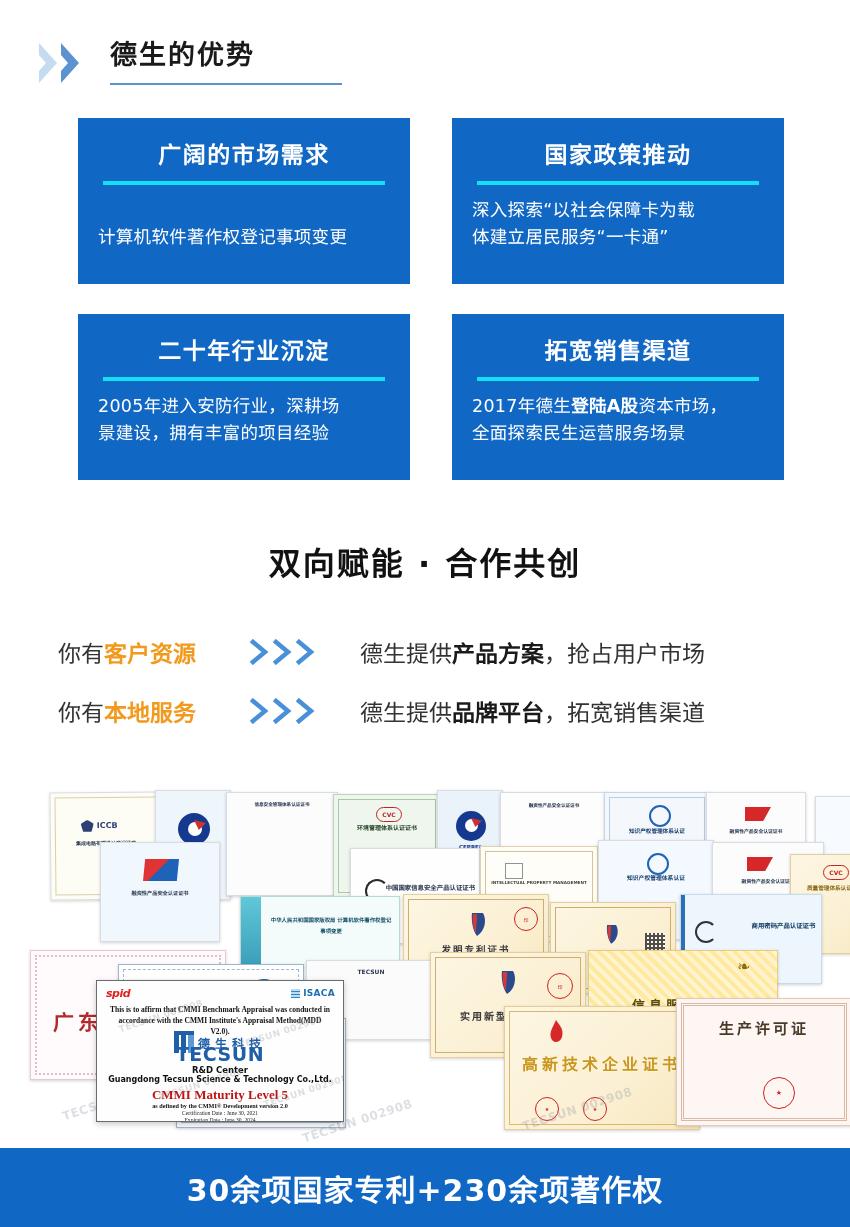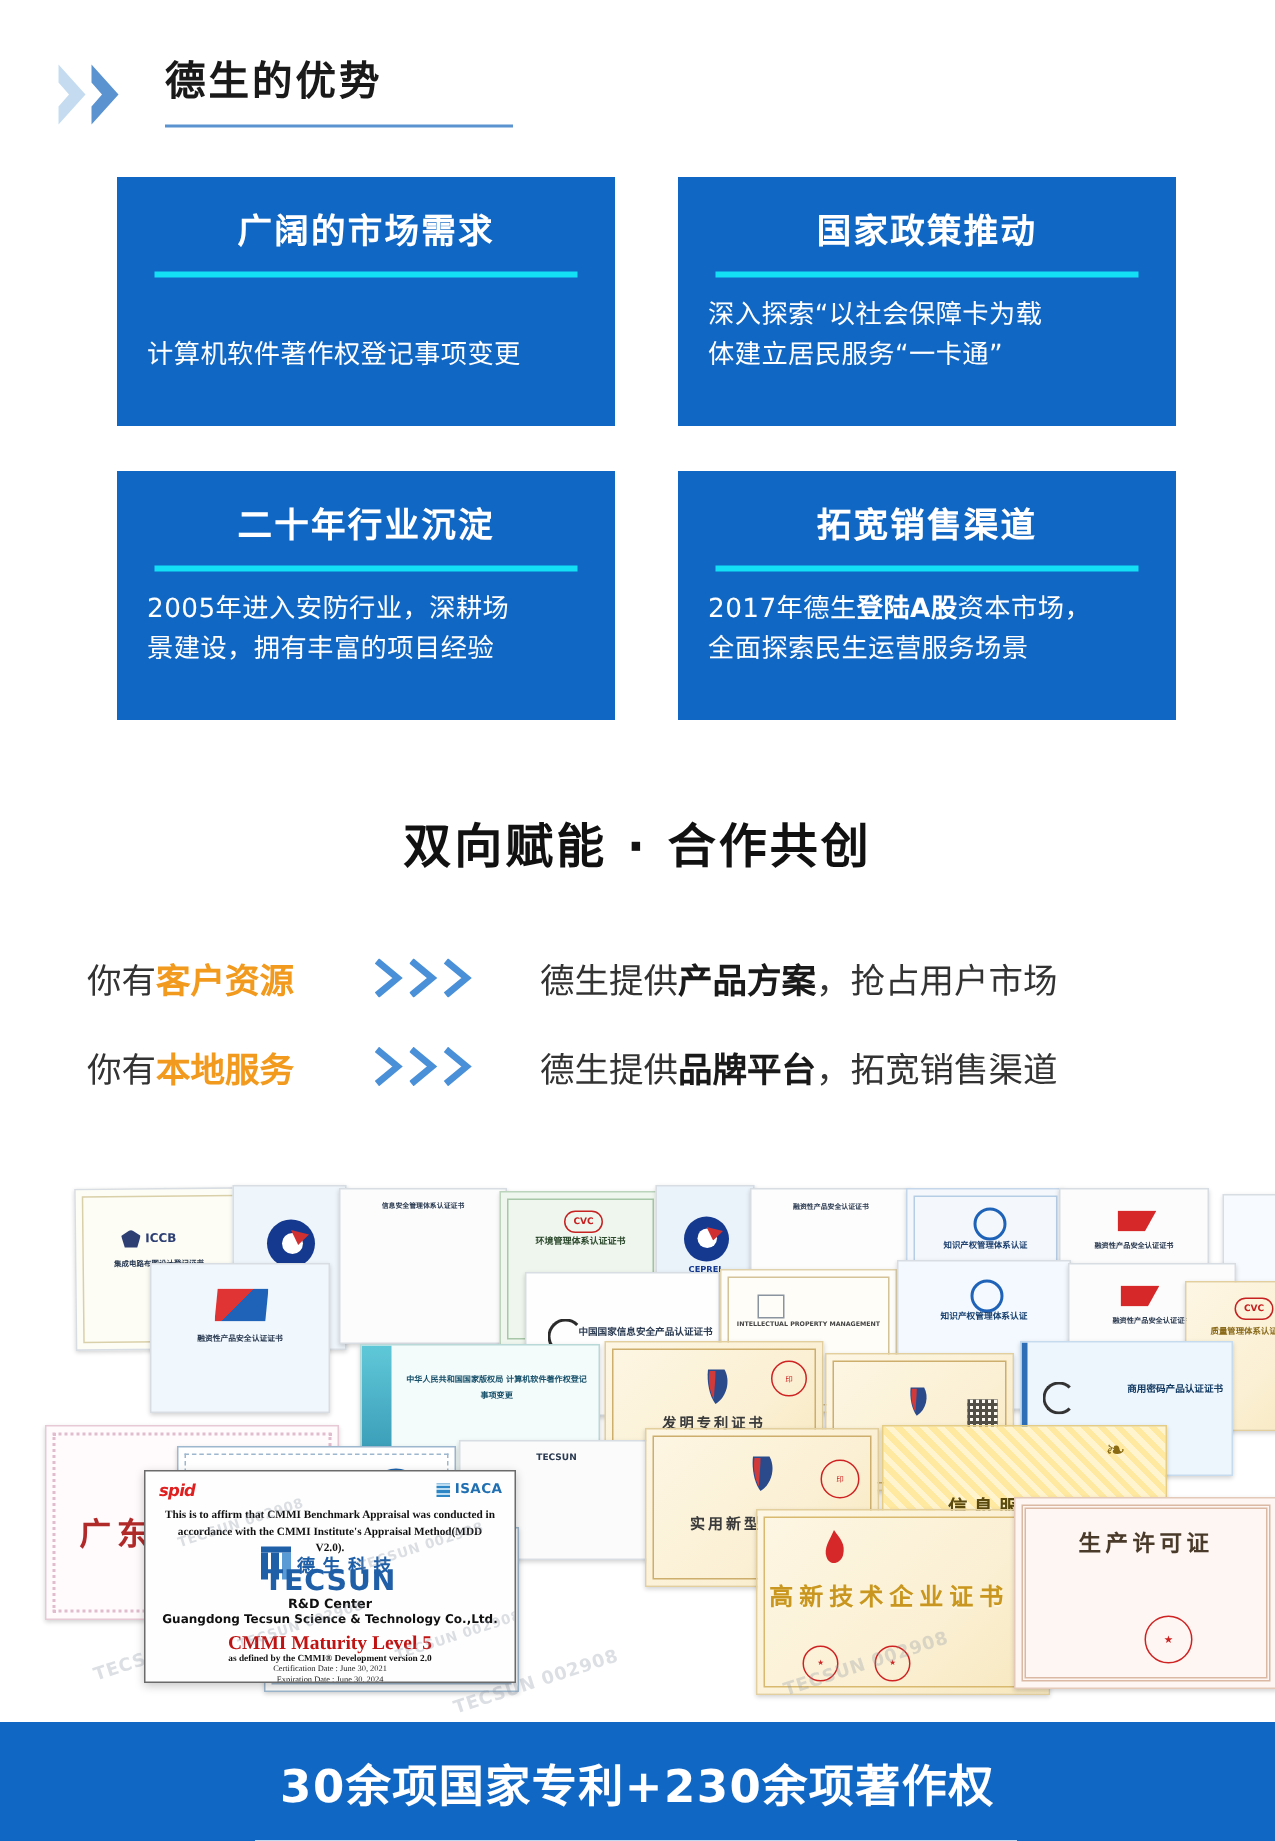--- a/index.html
+++ b/index.html
@@ -151,21 +151,21 @@
     font-weight:bold;display:flex;align-items:center;justify-content:center;
   }
   .patent-mark{
     position:absolute;
   }
   .gold-cert{
     background:linear-gradient(135deg,#fdf6e3 0%,#fbf0d4 60%,#f7e7bd 100%);
     border:1px solid #e3cf9d;
   }
   .gold-cert .gtitle{
-    position:absolute;left:4%;right:4%;
+    position:absolute;left:4%;right:4%;text-align:center;
     color:#c9971f;font-weight:bold;
     text-shadow:0 1px 0 #fff7dd;
     font-family:Liberation Serif, serif;
   }
   .yellow-cert{
     background:
       repeating-linear-gradient(45deg,#ffe9a1 0 4px,#fff4cd 4px 8px);
     border:1px solid #e6cd86;
   }
 

